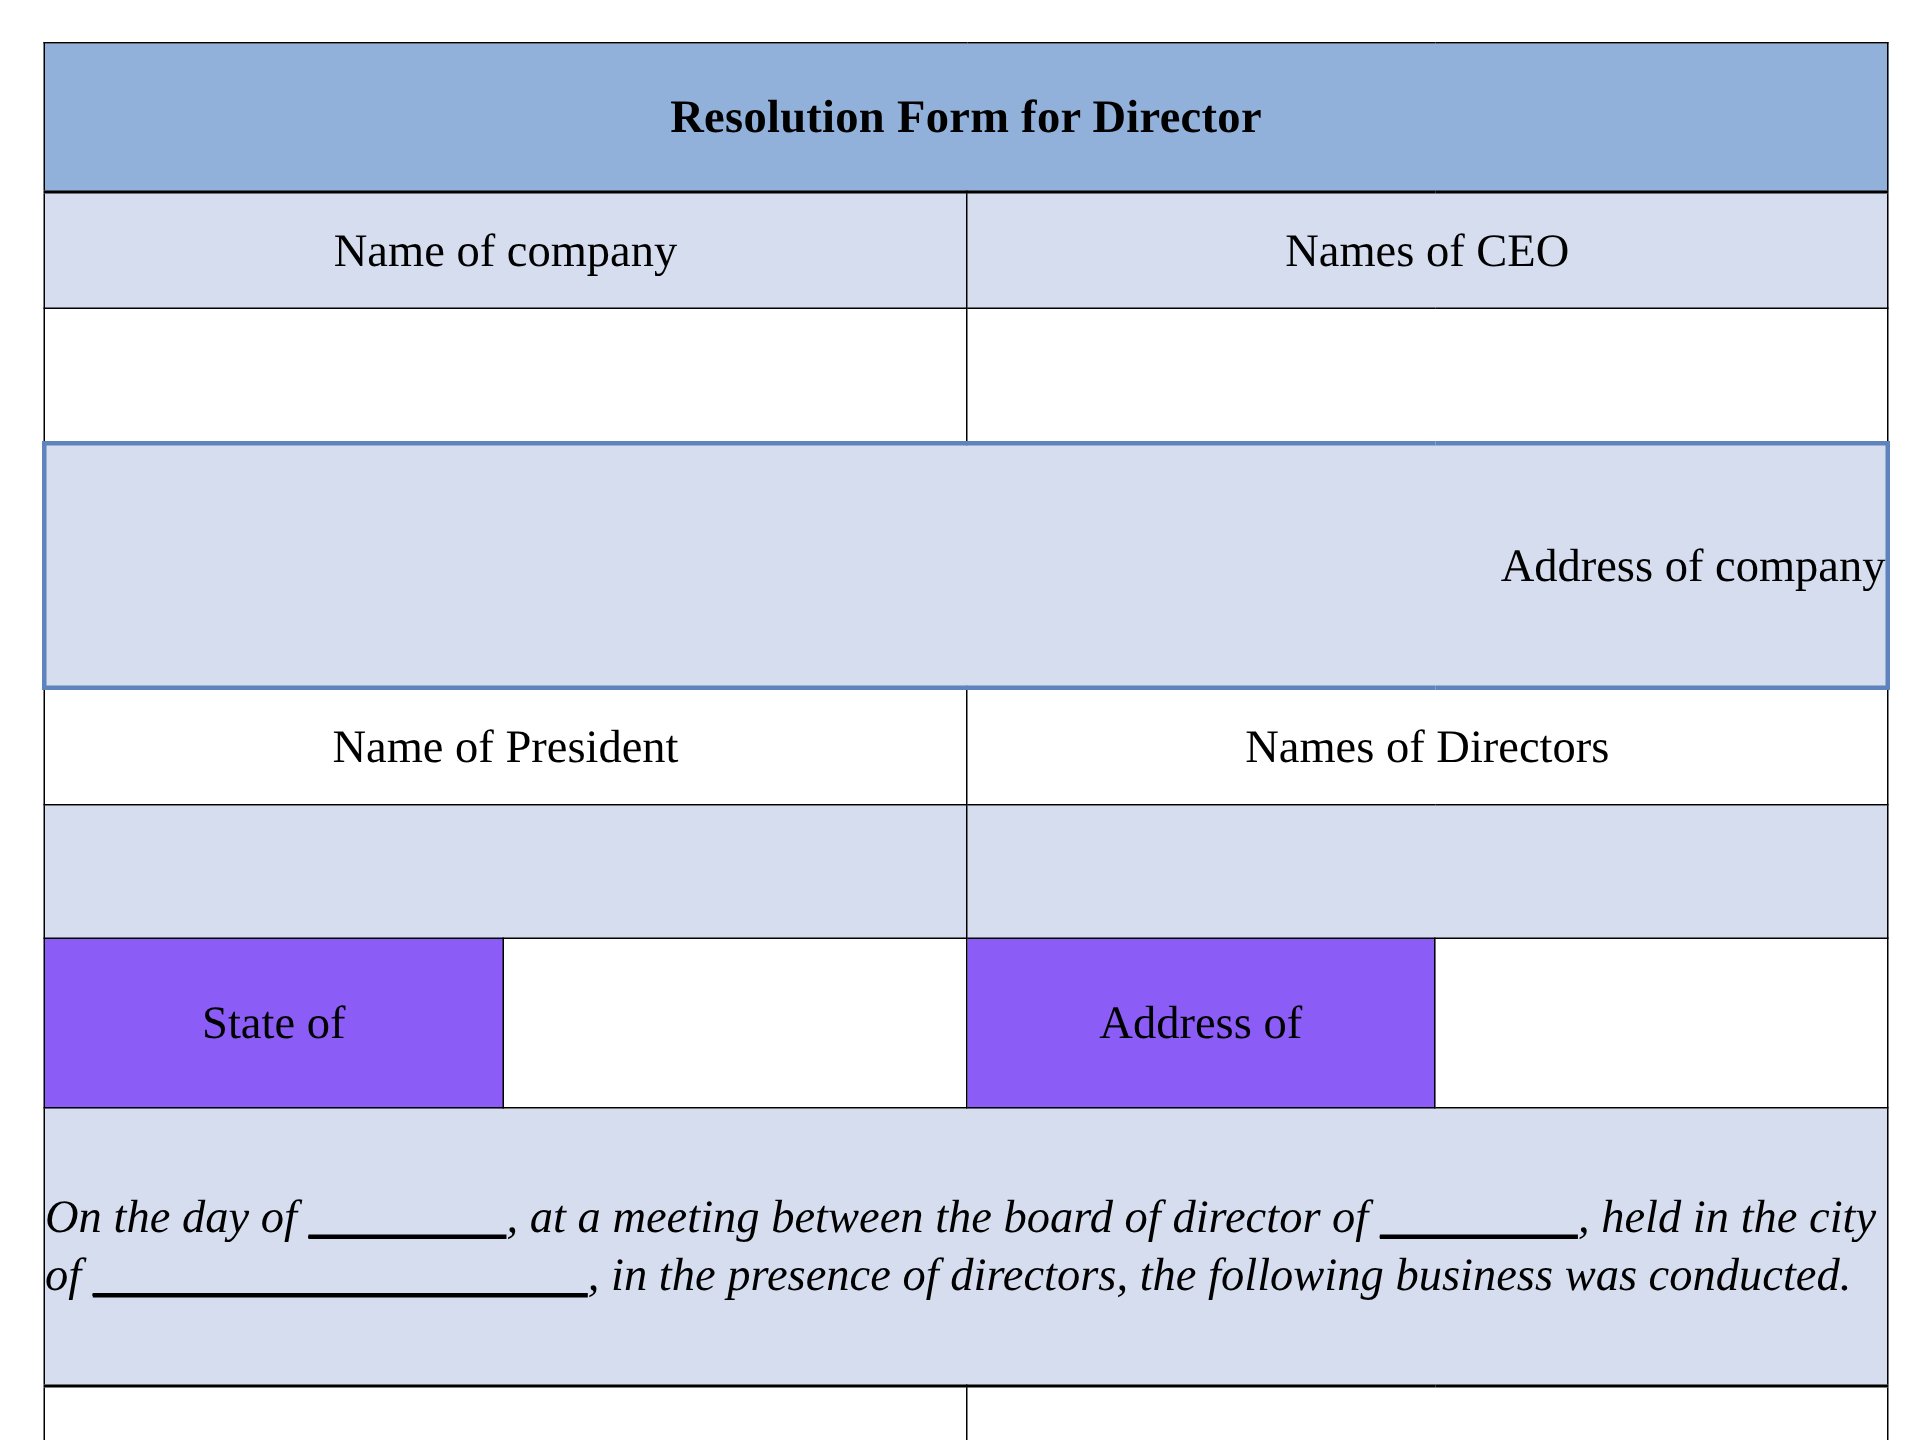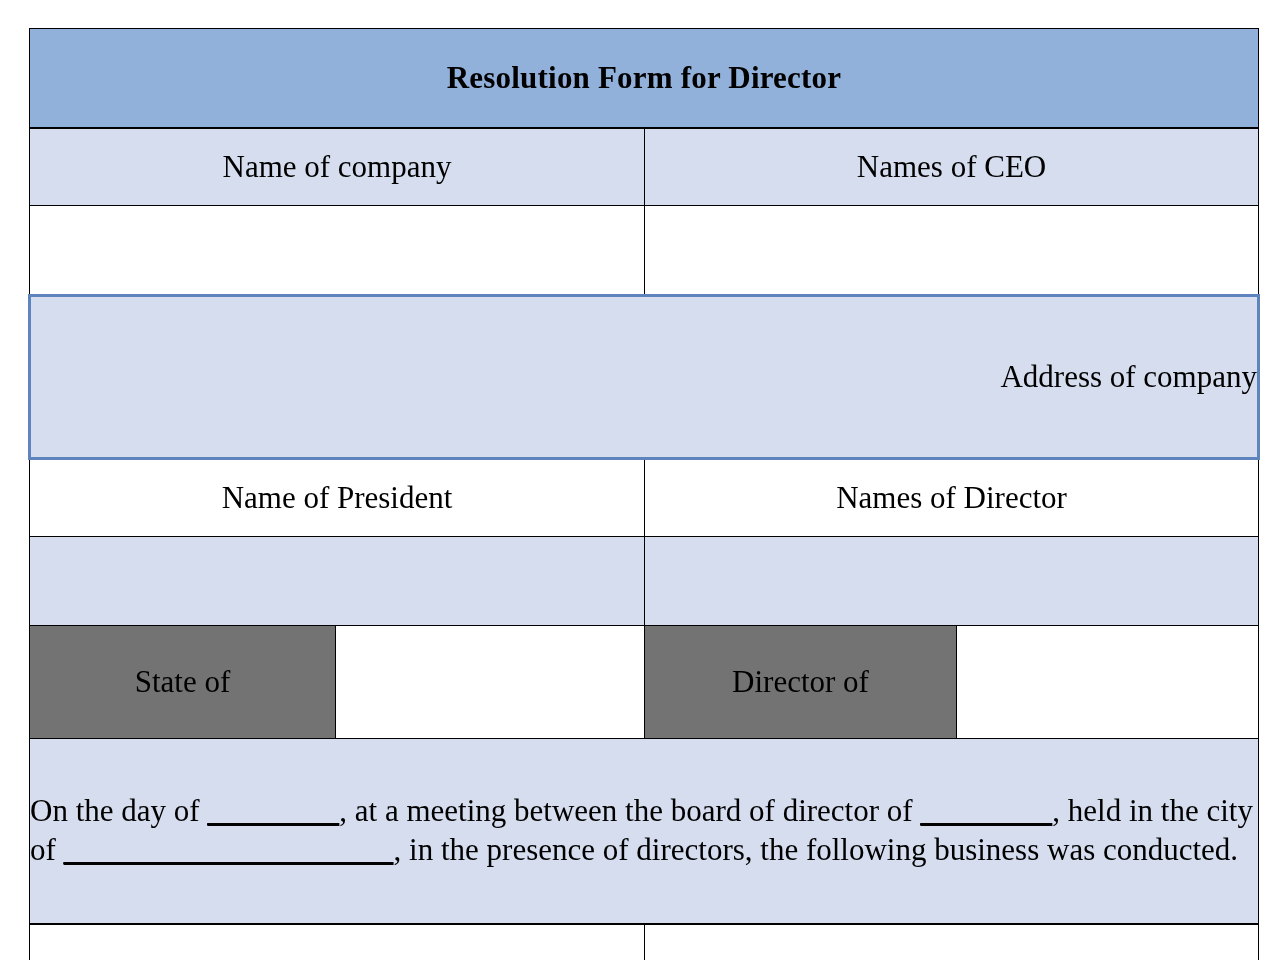--- a/index.html
+++ b/index.html
@@ -69,35 +69,36 @@
     height: 160px;
     padding-left: 14px;
     vertical-align: middle;
     text-align: right;
   }
 
   
   .sc-label {
     text-align: center;
     height: 112px;
-    background: #737373;
+    background: #8b5cf6;
   }
   .sc-value {
     height: 112px;
     background: #ffffff;
   }
   .sc-last {
     border-right: 1.5px solid #000000;
   }
 
   
   .para-cell {
     background: #d5ddee;
     height: 184px;
     padding: 26px 24px 22px 22px;
+    font-style: italic;
     font-size: 25px;
     line-height: 2.45;
     text-align: left;
     border-bottom: 2.5px solid #000000 !important;
   }
   .para-cell .blank {
     text-decoration: underline;
     letter-spacing: 1px;
   }
 
@@ -135,32 +136,32 @@
         <td class="input-cell fill-white" colspan="2"></td>
         <td class="input-cell fill-white" colspan="2"></td>
       </tr>
 
       <tr class="address-row">
         <td colspan="4">Address of company</td>
       </tr>
 
       <tr>
         <td class="label-cell fill-white" colspan="2">Name of President</td>
-        <td class="label-cell fill-white" colspan="2">Names of Director</td>
+        <td class="label-cell fill-white" colspan="2">Names of Directors</td>
       </tr>
 
       <tr>
         <td class="input-cell fill-blue" colspan="2"></td>
         <td class="input-cell fill-blue" colspan="2"></td>
       </tr>
 
       <tr>
         <td class="sc-label">State of</td>
         <td class="sc-value"></td>
-        <td class="sc-label">Director of</td>
+        <td class="sc-label">Address of</td>
         <td class="sc-value sc-last"></td>
       </tr>
 
       <tr>
         <td class="para-cell" colspan="4"><span>On the day of </span><span class="blank">________</span><span>, at a meeting between the board of director of </span><span class="blank">________</span><span>, held in the city of </span><span class="blank">____________________</span><span>, in the presence of directors, the following business was conducted.</span></td>
       </tr>
 
       <tr>
         <td class="cut-cell" colspan="2"></td>
         <td class="cut-cell" colspan="2"></td>

